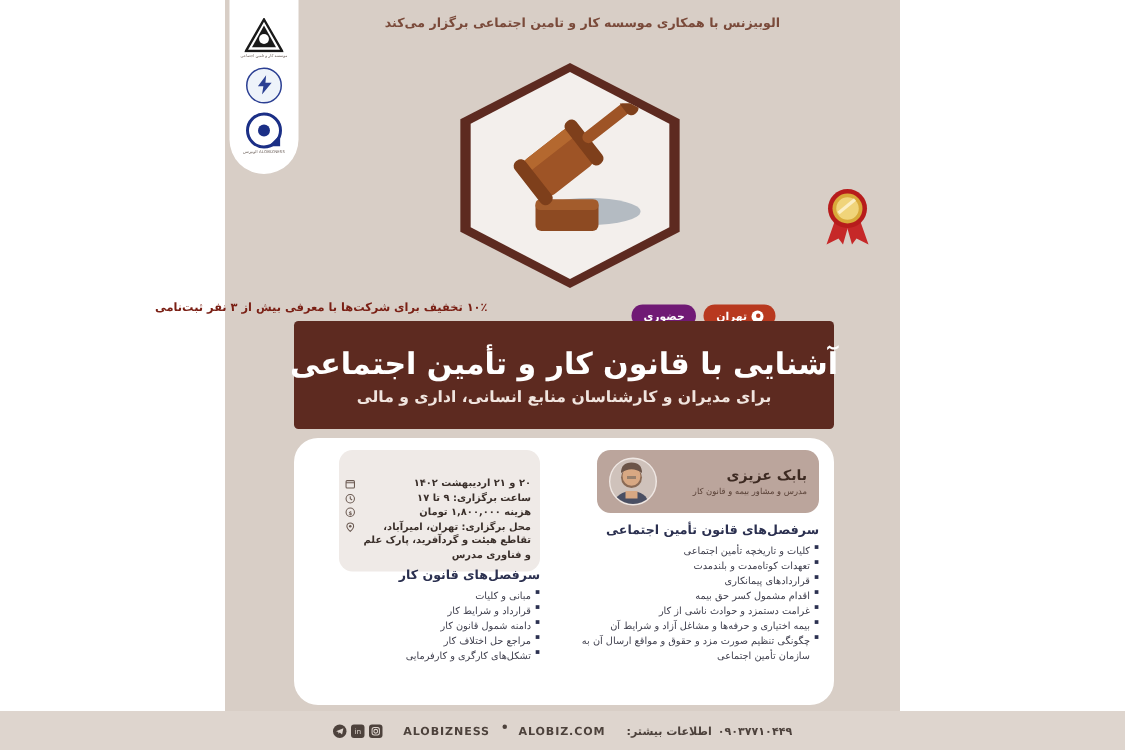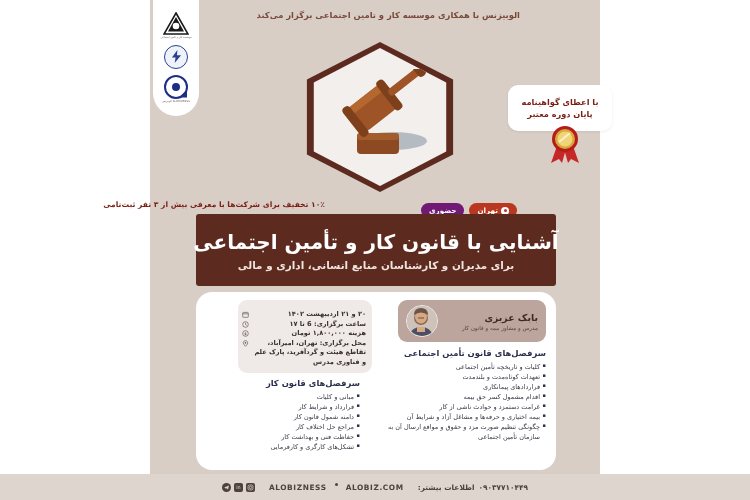--- a/index.html
+++ b/index.html
@@ -121,22 +121,22 @@
 
   
   .lower-card {
     position: absolute; left: 196px; top: 292px;
     width: 360px; height: 178px;
     background: #ffffff; border-radius: 16px;
   }
 
   
   .details-box {
-    position: absolute; left: 42px; top: 8px;
-    width: 134px; padding: 10px 6px 6px 4px;
+    position: absolute; left: 30px; top: 8px;
+    width: 134px; padding: 18px 6px 6px 4px;
     background: #efeae7; border-radius: 9px;
   }
   .det-row { display: flex; align-items: flex-start; gap: 3px; justify-content: flex-start;
              font-size: 6.6px; color: #3a2f2a; font-weight: bold; line-height: 1.45; }
   .det-txt { flex: 1; text-align: right; }
   .det-ico { width: 7px; height: 7px; flex: 0 0 7px; margin-top: 1px; order: 2; }
   .det-ico svg { display: block; }
 
   
   .speaker-box {
@@ -232,24 +232,20 @@
           <rect x="30" y="24" width="44" height="8" rx="4" fill="#b4682f"></rect>
           <rect x="26" y="21" width="9" height="36" rx="4" fill="#7e3f1b"></rect>
           <rect x="69" y="21" width="9" height="36" rx="4" fill="#7e3f1b"></rect>
           <rect x="74" y="34" width="40" height="8" rx="4" fill="#9e5426"></rect>
           <rect x="108" y="31" width="9" height="14" rx="4" fill="#7e3f1b"></rect>
         </g>
       </svg>
     </div>
   </div>
 
-  <div class="cert-badge">
-    <div class="l">با اعطای گواهینامه</div>
-    <div class="l">پایان دوره معتبر</div>
-  </div>
   <svg class="ribbon" viewBox="0 0 34 40">
     <path d="M9 22 L3 39 L11 35 L14 39 L18 25 Z" fill="#c62828"></path>
     <path d="M25 22 L31 39 L23 35 L20 39 L16 25 Z" fill="#c62828"></path>
     <circle cx="17" cy="15" r="13" fill="#b71c1c"></circle>
     <circle cx="17" cy="15" r="10" fill="#d9a93a"></circle>
     <circle cx="17" cy="15" r="7.5" fill="#f0d47a"></circle>
     <path d="M11 18 L22 9" stroke="#fff6d8" stroke-width="2.2" opacity=".8"></path>
   </svg>
 
   <div class="discount">۱۰٪ تخفیف برای شرکت‌ها با معرفی بیش از ۳ نفر ثبت‌نامی</div>
@@ -299,21 +295,21 @@
         </span>
         <span class="det-txt">۲۰ و ۲۱ اردیبهشت ۱۴۰۲</span>
       </div>
       <div class="det-row">
         <span class="det-ico">
           <svg viewBox="0 0 10 10">
               <circle cx="5" cy="5" r="4" fill="none" stroke="#6b5a52" stroke-width="1"></circle>
               <path d="M5 2.6 V5 L6.8 6.2" stroke="#6b5a52" stroke-width="1" fill="none"></path>
             </svg>
         </span>
-        <span class="det-txt">ساعت برگزاری: 6 تا ۱۷</span>
+        <span class="det-txt">ساعت برگزاری: ۹ تا ۱۷</span>
       </div>
       <div class="det-row">
         <span class="det-ico">
           <svg viewBox="0 0 10 10">
               <circle cx="5" cy="5" r="4" fill="none" stroke="#6b5a52" stroke-width="1"></circle>
               <text x="5" y="7.2" font-size="5" text-anchor="middle" fill="#6b5a52">$</text>
             </svg>
         </span>
         <span class="det-txt">هزینه ۱,۸۰۰,۰۰۰ تومان</span>
       </div>
@@ -341,21 +337,20 @@
       </ul>
     </div>
 
     <div class="syl left">
       <h3>سرفصل‌های قانون کار</h3>
       <ul>
         <li>مبانی و کلیات</li>
         <li>قرارداد و شرایط کار</li>
         <li>دامنه شمول قانون کار</li>
         <li>مراجع حل اختلاف کار</li>
-        <li>حفاظت فنی و بهداشت کار</li>
         <li>تشکل‌های کارگری و کارفرمایی</li>
       </ul>
     </div>
   </div>
 
   <div class="footer">
     <div class="more-info">
       <span>۰۹۰۳۷۷۱۰۴۴۹</span>
       <span>اطلاعات بیشتر:</span>
     </div>

